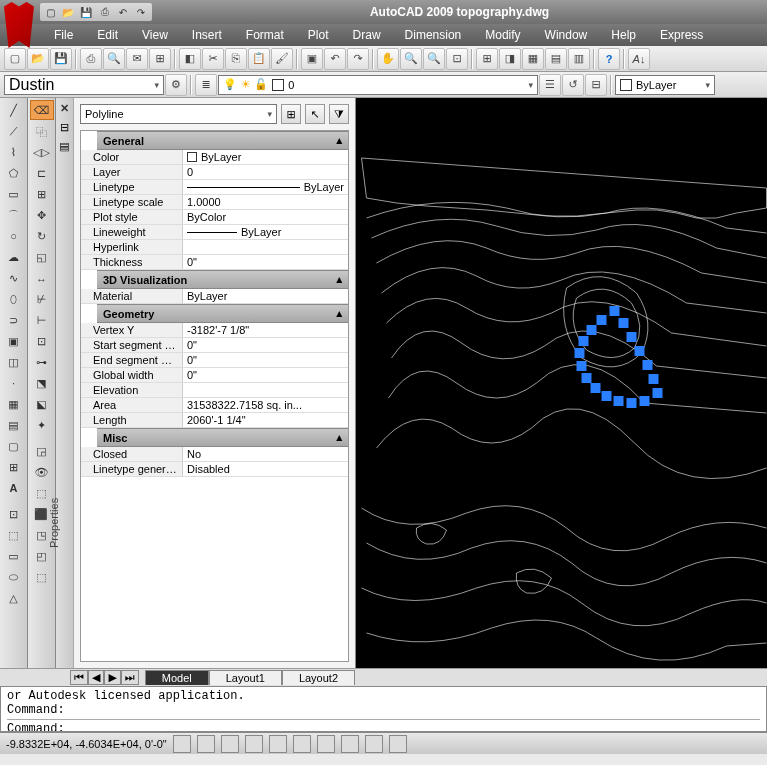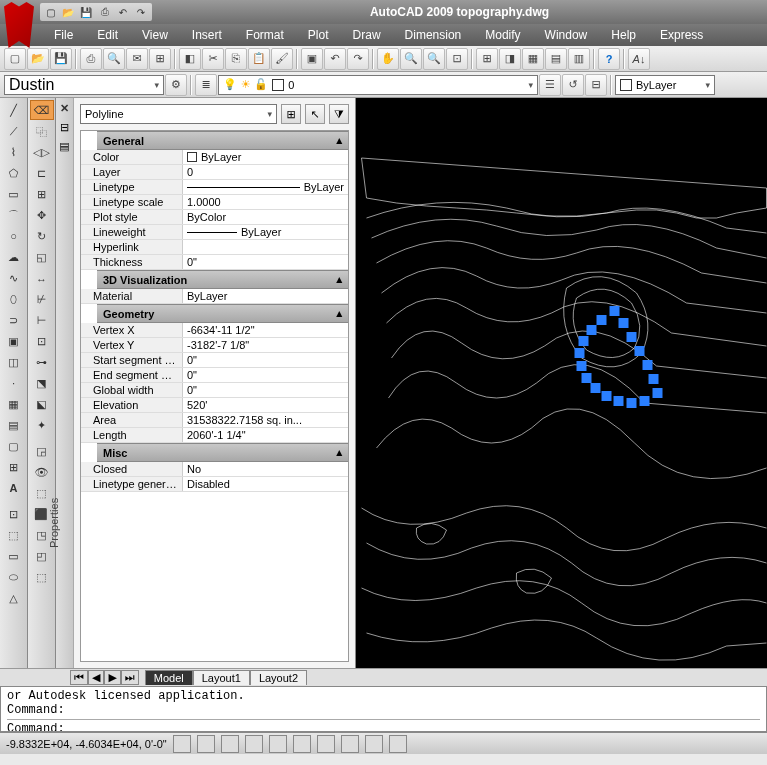--- a/index.html
+++ b/index.html
@@ -209,21 +209,21 @@
 
 
 .sheet-tabs {
   height: 18px;
   background:#e0e0e0;
   border-top:1px solid #999;
   display:flex; align-items:center; padding-left:60px;
   font-size:11px; gap:0;
 }
 .tab { 
-  padding:1px 8px; border:1px solid #888; border-bottom:none;
+  padding:1px 16px; border:1px solid #888; border-bottom:none;
   background:#f0f0f0;
 }
 .tab.active { background:#333; color:white; }
 
 
 .cmdline {
   background:white;
   border:1px solid #888;
   height:46px;
   padding:2px 6px;
@@ -462,42 +462,37 @@
         <div class="prop-row">
             <div class="prop-label">Material</div>
             <div class="prop-val">ByLayer</div>
           </div>
 
         <div class="section-hdr">
             <span>Geometry</span>
             <span>▴</span>
           </div>
         <div class="prop-row">
-            <div class="prop-label">Vertex X</div>
-            <div class="prop-val">-6634'-11 1/2"</div>
-          </div>
-        <div class="prop-row">
             <div class="prop-label">Vertex Y</div>
             <div class="prop-val">-3182'-7 1/8"</div>
           </div>
         <div class="prop-row">
             <div class="prop-label">Start segment w...</div>
             <div class="prop-val">0"</div>
           </div>
         <div class="prop-row">
             <div class="prop-label">End segment wi...</div>
             <div class="prop-val">0"</div>
           </div>
         <div class="prop-row">
             <div class="prop-label">Global width</div>
             <div class="prop-val">0"</div>
           </div>
         <div class="prop-row">
             <div class="prop-label">Elevation</div>
-            <div class="prop-val">520'</div>
           </div>
         <div class="prop-row">
             <div class="prop-label">Area</div>
             <div class="prop-val">31538322.7158 sq. in...</div>
           </div>
         <div class="prop-row">
             <div class="prop-label">Length</div>
             <div class="prop-val">2060'-1 1/4"</div>
           </div>
 

